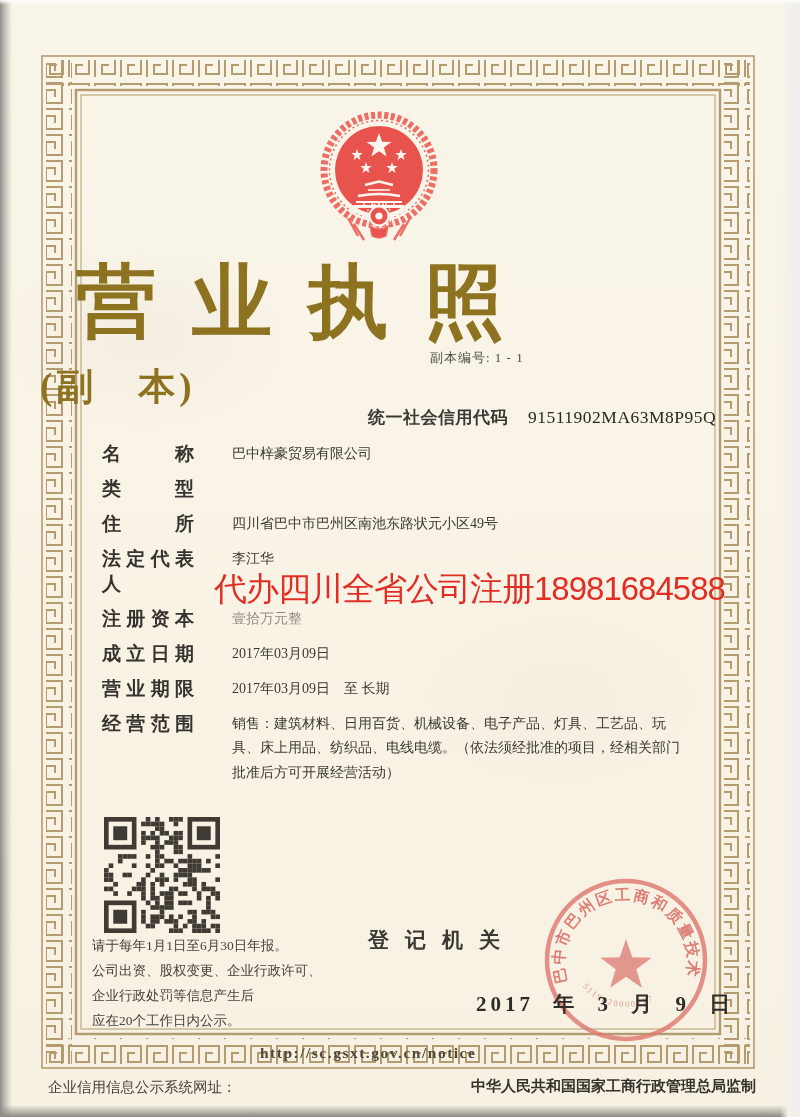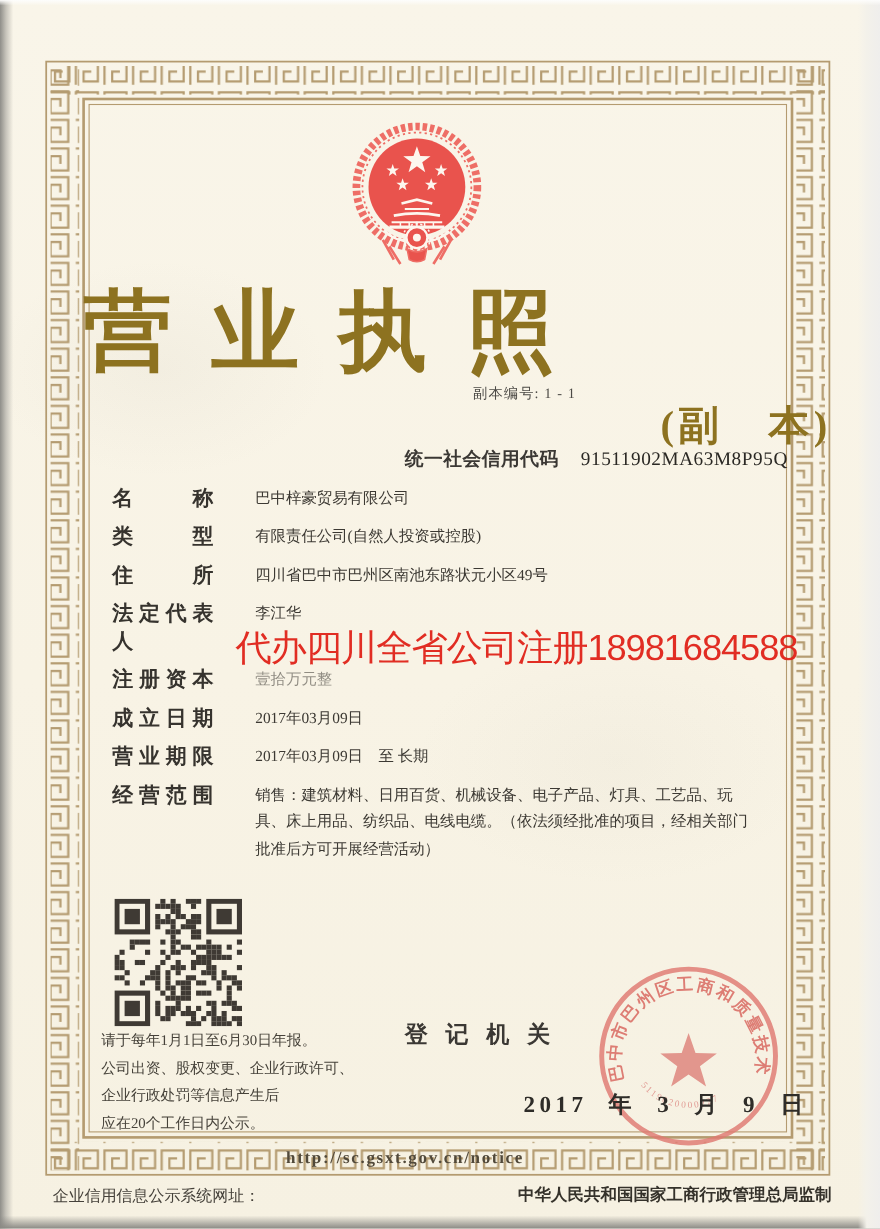--- a/index.html
+++ b/index.html
@@ -32,21 +32,21 @@
     position:absolute;left:40px;top:258px;width:716px;
     font-size:80px;font-weight:700;color:#8d7220;
     letter-spacing:36px;text-indent:36px;line-height:1.1;
   }
   .copy-number{
     position:absolute;left:430px;top:349px;font-size:13px;color:#4c4a46;letter-spacing:1px;
     font-family:"Liberation Serif","DejaVu Serif",serif;
     text-align:center;
   }
   .subtitle{
-    position:absolute;left:40px;top:362px;width:716px;text-align:right;
+    position:absolute;left:40px;top:362px;width:716px;text-align:left;
     font-size:37px;font-weight:700;color:#8d7220;letter-spacing:4px;
   }
   .credit-line{position:absolute;left:368px;top:406px;white-space:nowrap;}
   .credit-label{font-size:17px;font-weight:700;color:#3b3834;letter-spacing:.5px;}
   .credit-code{font-size:17.5px;color:#2a2824;margin-left:16px;letter-spacing:.5px;}
 
   .rows{position:absolute;left:102px;top:442px;width:580px;}
   .row{display:flex;margin-bottom:10.5px;}
   .row .lab{
     width:92px;min-width:92px;font-size:19px;font-weight:700;color:#36332e;
@@ -140,21 +140,20 @@
     <span class="credit-code">91511902MA63M8P95Q</span>
   </div>
 
   <div class="rows">
     <div class="row">
       <span class="lab">名称</span>
       <span class="val">巴中梓豪贸易有限公司</span>
     </div>
     <div class="row">
       <span class="lab">类型</span>
-      <span class="val">有限责任公司(自然人投资或控股)</span>
     </div>
     <div class="row">
       <span class="lab">住所</span>
       <span class="val">四川省巴中市巴州区南池东路状元小区49号</span>
     </div>
     <div class="row">
       <span class="lab">法定代表人</span>
       <span class="val">李江华</span>
     </div>
     <div class="row">

